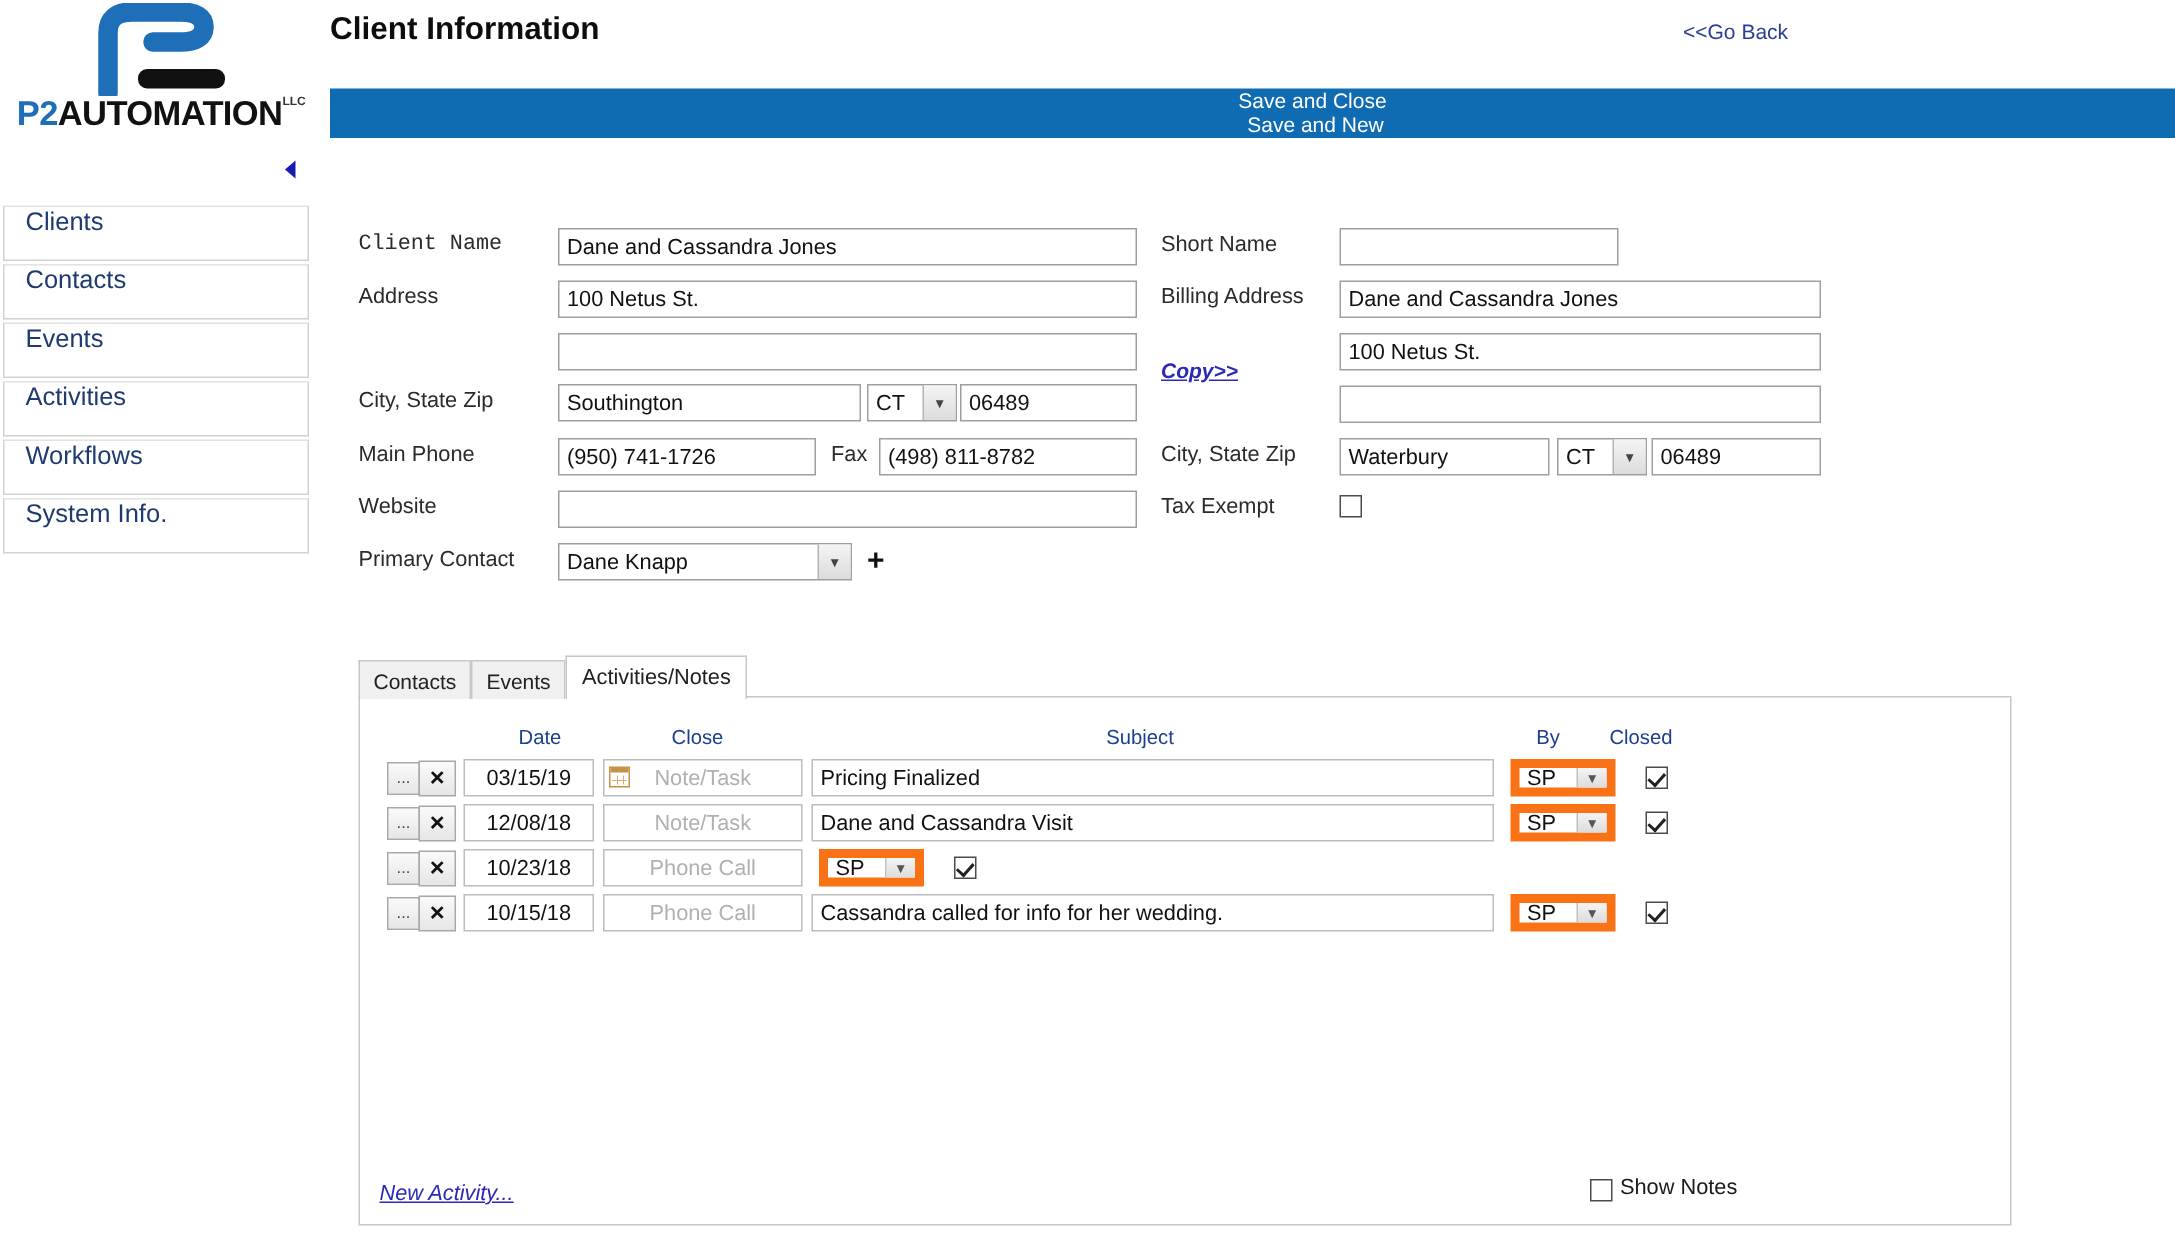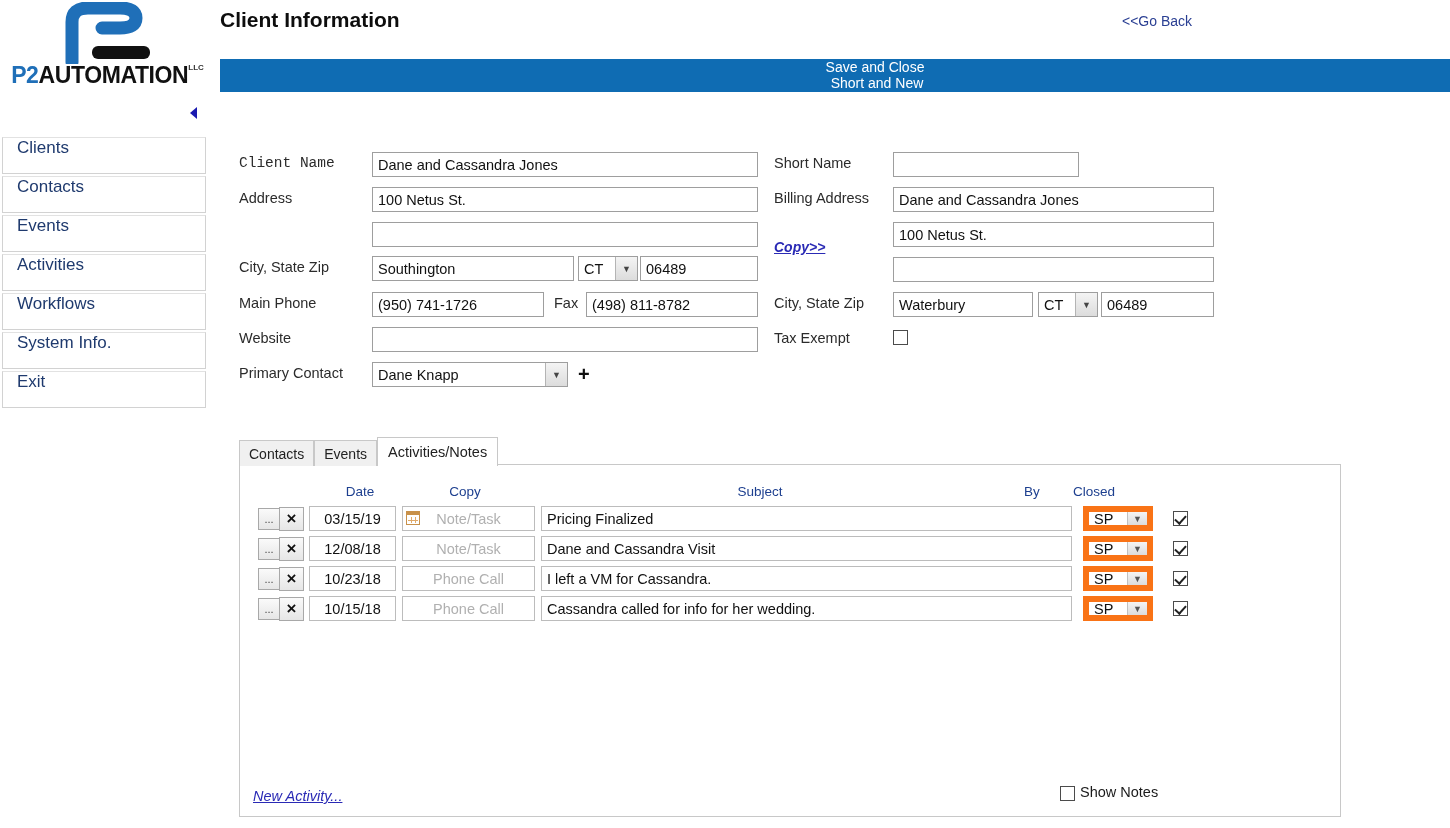--- a/index.html
+++ b/index.html
@@ -314,21 +314,21 @@
   }
   .cal-icon::after {
     content: "";
     position: absolute;
     left: 1px; top: 5px; right: 1px; bottom: 1px;
     background:
       linear-gradient(to right, transparent 3px, #e0aa6a 3px, #e0aa6a 4px, transparent 4px),
       linear-gradient(to right, transparent 7px, #e0aa6a 7px, #e0aa6a 8px, transparent 8px),
       linear-gradient(to bottom, transparent 3px, #e0aa6a 3px, #e0aa6a 4px, transparent 4px);
   }
-  .cell-subject { width: 531px; margin-left: 6px; }
+  .cell-subject { width: 455px; margin-left: 6px; }
   .sel-by {
     width: 70px;
     height: 25px;
     border: 6px solid #f97316;
     box-sizing: border-box;
     display: flex;
     align-items: center;
     background: #fff;
     cursor: pointer;
     margin-left: 11px;
@@ -420,31 +420,28 @@
     </div>
   <div class="sidebar-item">
       <span>Activities</span>
     </div>
   <div class="sidebar-item">
       <span>Workflows</span>
     </div>
   <div class="sidebar-item">
       <span>System Info.</span>
     </div>
-  <div class="sidebar-item">
-      <span>Exit</span>
-    </div>
 </div>
 
 <div class="page-title">Client Information</div>
 <div class="go-back">&lt;&lt;Go Back</div>
 
 <div class="toolbar">
   <div class="toolbar-item">Save and Close</div>
-  <div class="toolbar-item">Short and New</div>
+  <div class="toolbar-item">Save and New</div>
   <div class="toolbar-item">Documents</div>
 </div>
 
 <div class="form-label" style="left:239px; top:155px;font-family:Liberation Mono, monospace;">Client Name</div>
 <div class="fld" style="left:372px; top:152px; width:386px;">Dane and Cassandra Jones</div>
 
 <div class="form-label" style="left:239px; top:190px;">Address</div>
 <div class="fld" style="left:372px; top:187px; width:386px;">100 Netus St.</div>
 <div class="fld" style="left:372px; top:222px; width:386px;"></div>
 
@@ -493,21 +490,21 @@
 
 <div class="tabs">
   <div class="tab">Contacts</div>
   <div class="tab">Events</div>
   <div class="tab active">Activities/Notes</div>
 </div>
 
 <div class="panel"></div>
 
 <div class="grid-head" style="left:320px; width:80px;">Date</div>
-<div class="grid-head" style="left:420px; width:90px;">Copy</div>
+<div class="grid-head" style="left:420px; width:90px;">Close</div>
 <div class="grid-head" style="left:540px; width:440px;">Subject</div>
 <div class="grid-head" style="left:1005px; width:54px;">By</div>
 <div class="grid-head" style="left:1062px; width:64px;">Closed</div>
 
 <div class="row" style="top:506px;">
   <div class="btn-sm">...</div>
   <div class="btn-x">×</div>
   <div class="cell cell-date">03/15/19</div>
   <div class="cell cell-type">
     <span class="cal-icon"></span>
@@ -536,21 +533,20 @@
   <div class="chk-closed on"></div>
 </div>
 
 <div class="row" style="top:566px;">
   <div class="btn-sm">...</div>
   <div class="btn-x">×</div>
   <div class="cell cell-date">10/23/18</div>
   <div class="cell cell-type">
     <span>Phone Call</span>
   </div>
-  <div class="cell cell-subject">I left a VM for Cassandra.</div>
   <div class="sel-by">
     <div class="v">SP</div>
     <div class="a">▼</div>
   </div>
   <div class="chk-closed on"></div>
 </div>
 
 <div class="row" style="top:596px;">
   <div class="btn-sm">...</div>
   <div class="btn-x">×</div>

